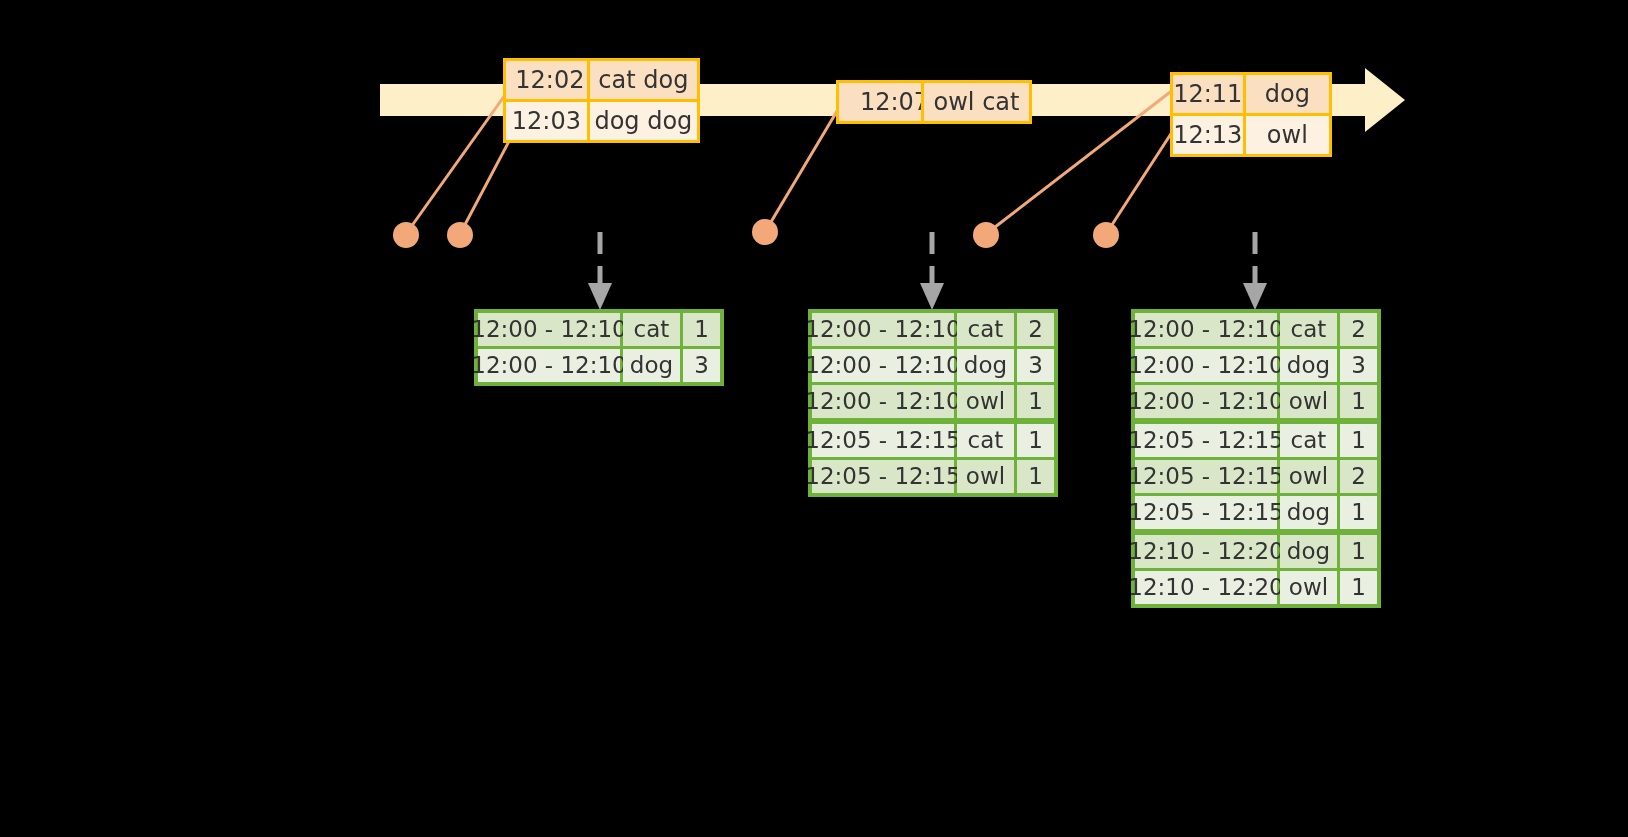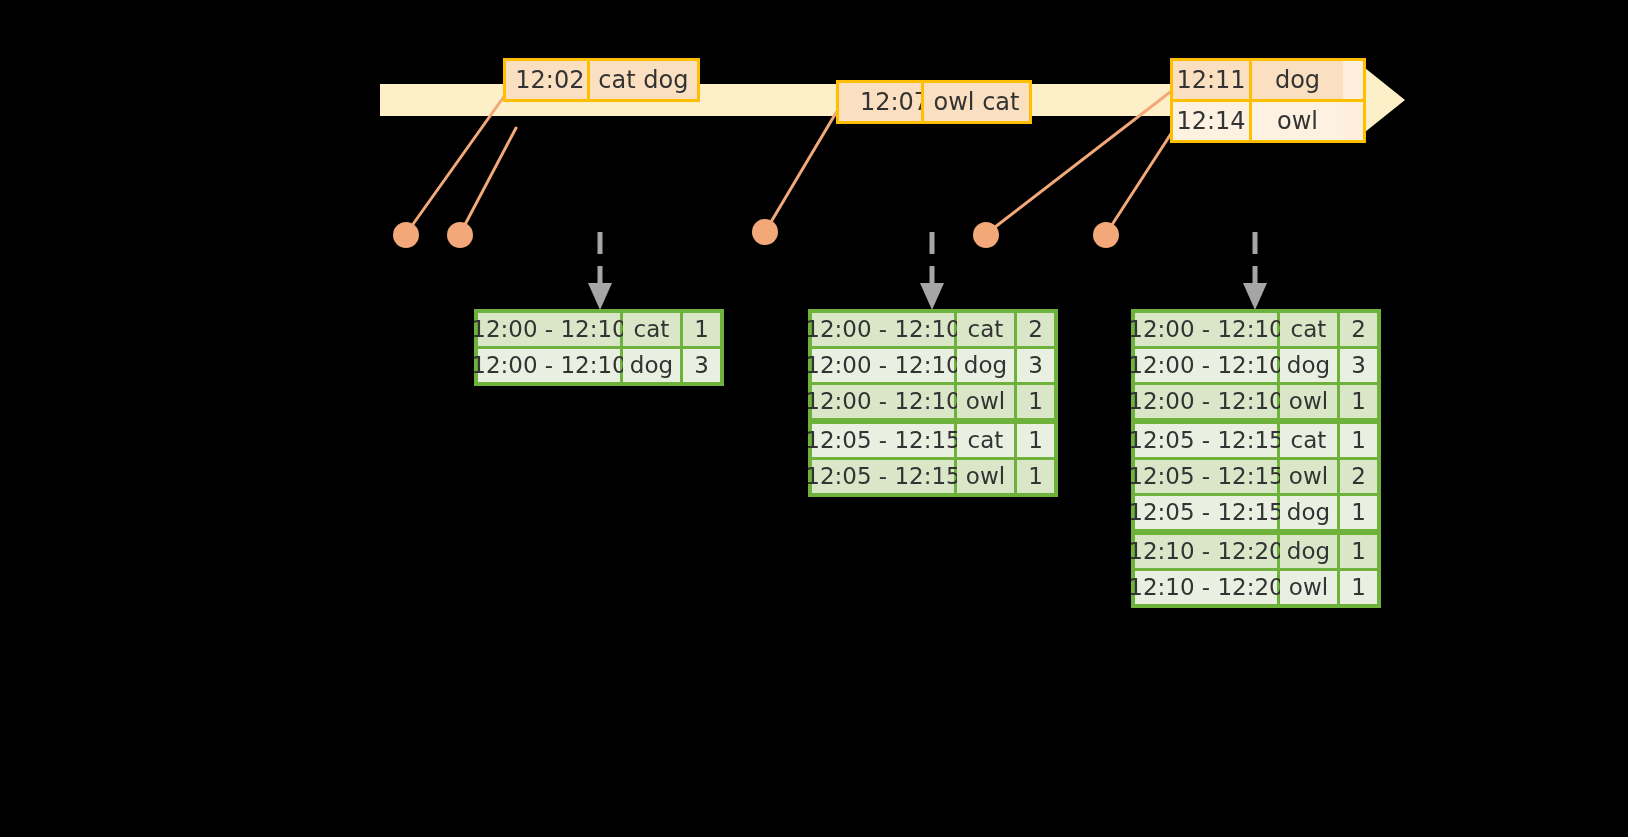--- a/index.html
+++ b/index.html
@@ -97,36 +97,40 @@
         <polygon points="1243,283 1267,283 1255,310" stroke="none"></polygon>
       </g>
     </g>
   </svg>
 
   <div class="evt-box" style="left:503px;top:58px;width:197px;">
     <div class="evt-row shade">
       <div class="evt-time" style="width:82px;padding-left:7px;">12:02</div>
       <div class="evt-val" style="width:112px;">cat dog</div>
     </div>
+    <div class="evt-row">
+      <div class="evt-time" style="width:82px;">12:03</div>
+      <div class="evt-val" style="width:112px;">dog dog</div>
+    </div>
   </div>
 
   <div class="evt-box" style="left:836px;top:80px;width:196px;">
     <div class="evt-row shade">
       <div class="evt-time" style="width:82px;padding-left:29px;">12:07</div>
       <div class="evt-val" style="width:111px;text-align:center;">owl cat</div>
     </div>
   </div>
 
-  <div class="evt-box" style="left:1170px;top:58px;width:196px;">
+  <div class="evt-box" style="left:1170px;top:72px;width:162px;">
     <div class="evt-row shade">
       <div class="evt-time" style="width:76px;">12:11</div>
       <div class="evt-val" style="width:94px;">dog</div>
     </div>
     <div class="evt-row">
-      <div class="evt-time" style="width:76px;">12:14</div>
+      <div class="evt-time" style="width:76px;">12:13</div>
       <div class="evt-val" style="width:94px;">owl</div>
     </div>
   </div>
 
   <div class="res-table" style="left:474px;top:309px;width:250px;">
     <div class="res-row alt">
       <div class="res-cell c-win" style="width:142px;">12:00 - 12:10</div>
       <div class="res-cell c-key" style="width:57px;">cat</div>
       <div class="res-cell c-cnt" style="width:37px;">1</div>
     </div>

